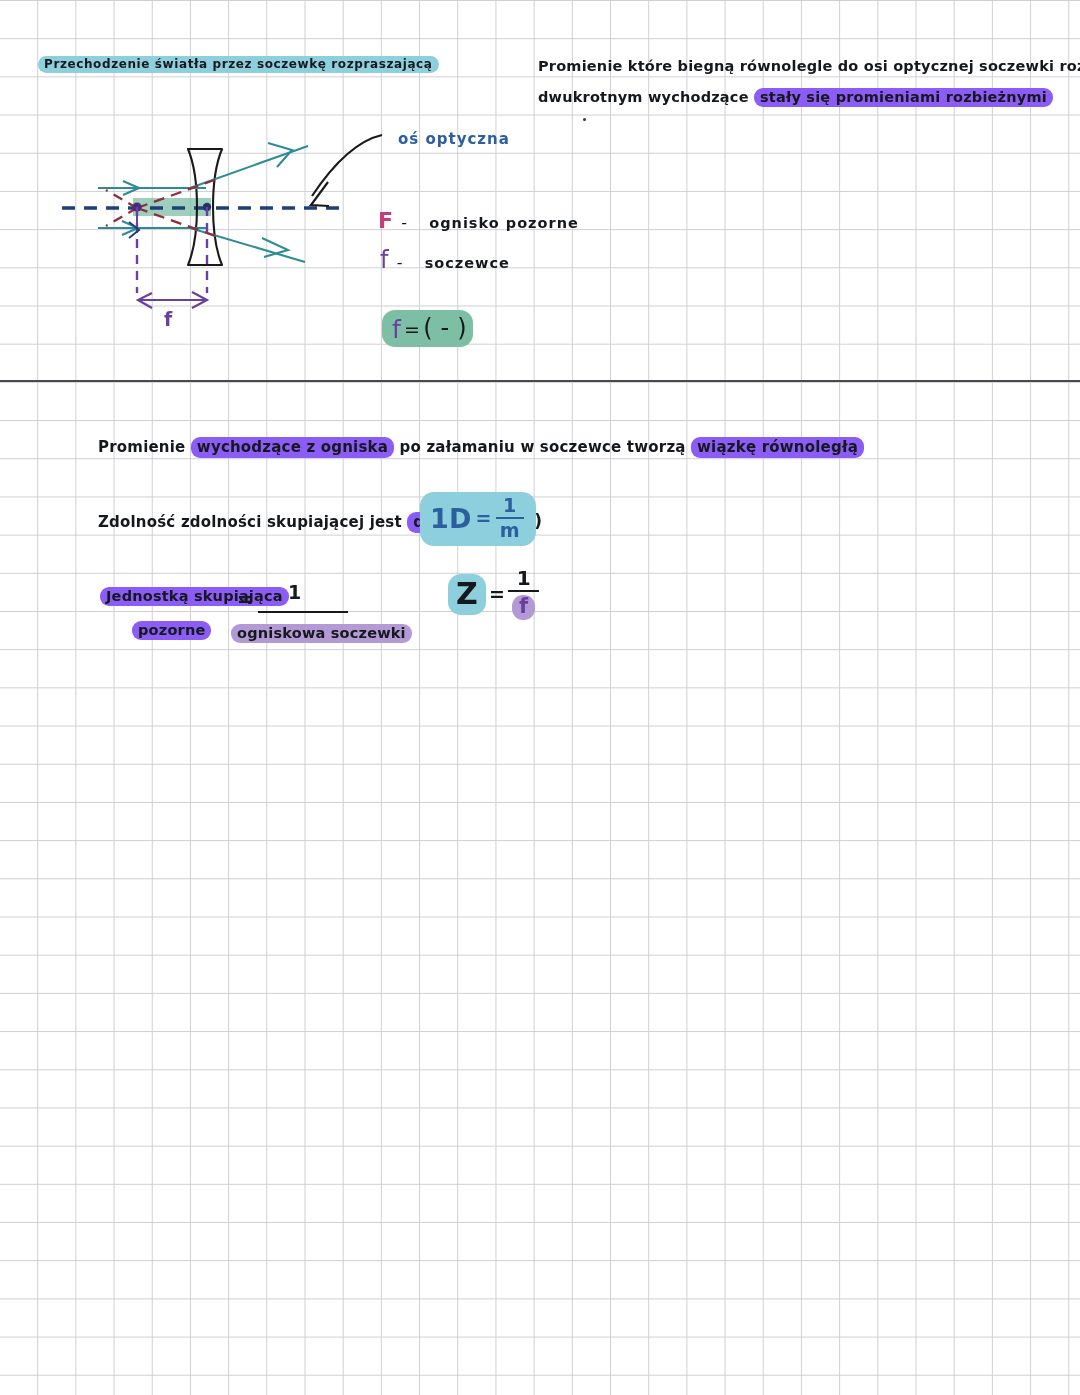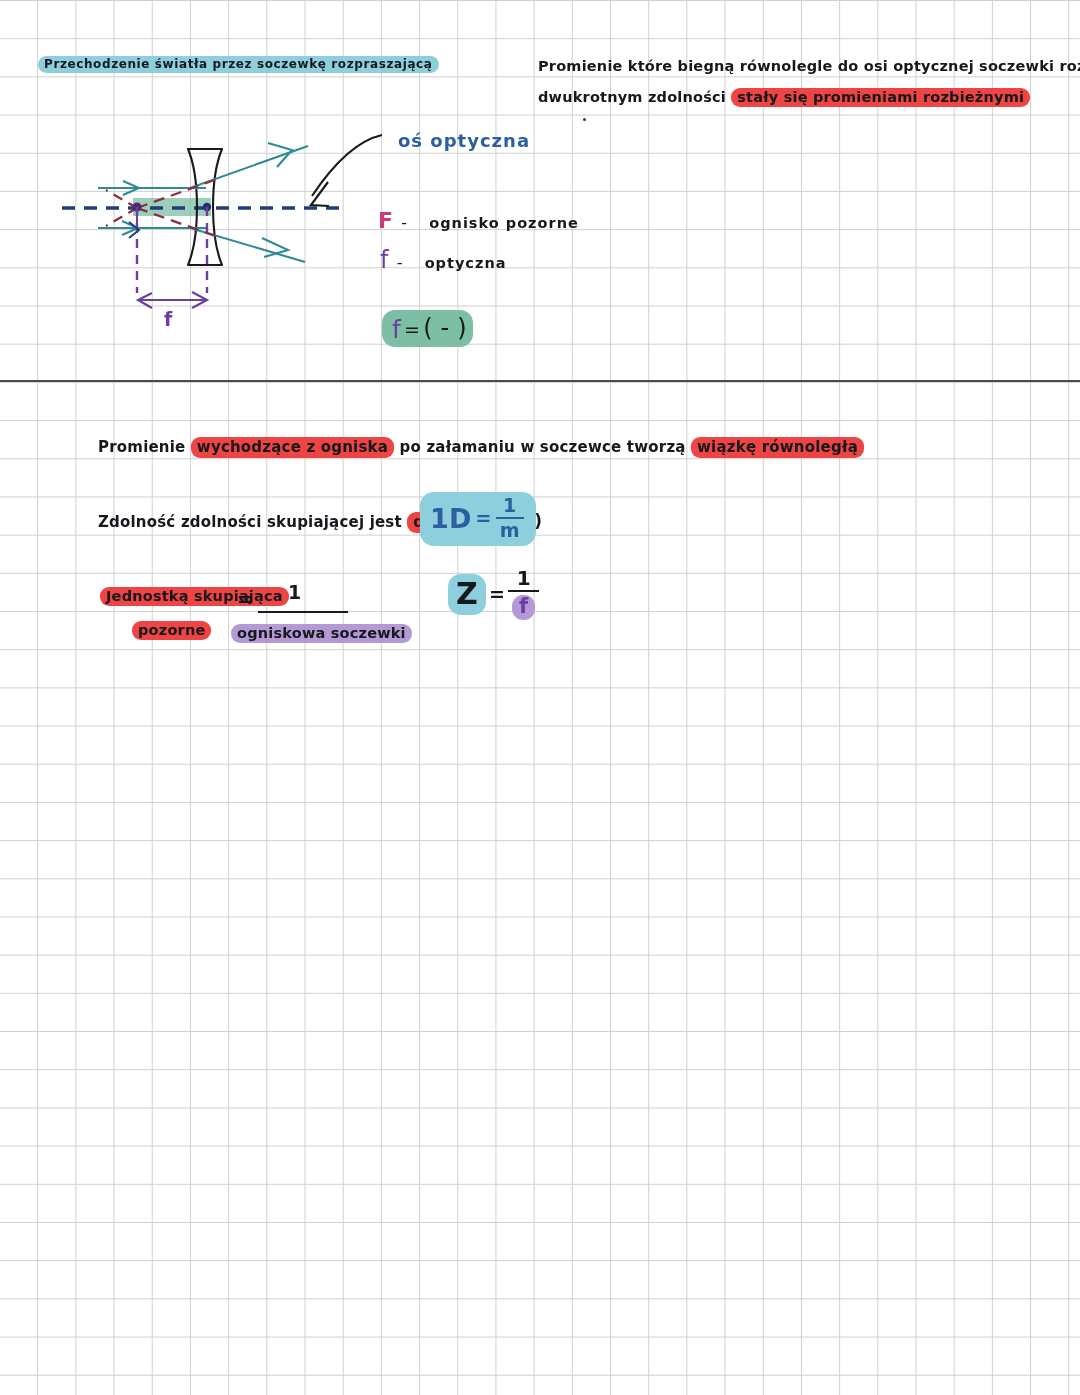--- a/index.html
+++ b/index.html
@@ -31,21 +31,21 @@
   .hw-small{font-size:13.5px;font-weight:600;margin-top:17px;}
   .hw-label{font-size:15px;font-weight:600;}
   
   .hl{
     border-radius:9px;
     padding:1px 6px 2px 6px;
     box-decoration-break:clone;
     -webkit-box-decoration-break:clone;
   }
   .hl-teal{background:#8ecfdd;}
-  .hl-teal2{background:#ef4444;}
+  .hl-teal2{background:#8b5cf6;}
   .hl-green{background:#7cbfa5;}
   .hl-purple{background:#b49ad4;}
   
   .c-blue{color:#2b5f9e;}
   .c-pink{color:#c43f79;}
   .c-purple{color:#6b3fa0;}
   .c-dark{color:#15181c;}
   
   #divider{
     position:absolute;left:0;top:380px;width:1080px;height:0;
@@ -66,21 +66,21 @@
 <div id="page"></div>
 
 <div class="hw hw-title" style="left:38px;top:57px;">
   <span class="hl hl-teal">Przechodzenie światła przez soczewkę rozpraszającą</span>
 </div>
 
 <div class="hw hw-note" style="left:538px;top:58px;">
   <span>Promienie które biegną równolegle do osi optycznej soczewki rozproszonej</span>
 </div>
 <div class="hw hw-note" style="left:538px;top:89px;">
-  <span>dwukrotnym zdolności </span><span class="hl hl-teal2">stały się promieniami rozbieżnymi</span>
+  <span>dwukrotnym wychodzące </span><span class="hl hl-teal2">stały się promieniami rozbieżnymi</span>
 </div>
 
 <div style="position:absolute;left:583px;top:118px;width:3px;height:3px;border-radius:50%;background:#2b3a4a;"></div>
 
 <svg width="1080" height="380" viewBox="0 0 1080 380">
 
   <rect x="133" y="198" width="78" height="18" fill="#7cbfa5" opacity="0.75"></rect>
 
   <line x1="62" y1="208" x2="340" y2="208" stroke="#1f3f7a" stroke-width="3.4" stroke-dasharray="13 9" stroke-linecap="butt"></line>
 
@@ -114,32 +114,32 @@
 
   <line x1="137" y1="207" x2="137" y2="233" stroke="#6b3fa0" stroke-width="2"></line>
   <path d="M129,222 L139,230 L129,238" fill="none" stroke="#1f3f7a" stroke-width="2"></path>
 
   <path d="M382,135 C360,140 336,160 312,196" fill="none" stroke="#1a1a1a" stroke-width="2.2"></path>
   <path d="M328,182 L311,205 L329,206" fill="none" stroke="#1a1a1a" stroke-width="2.2"></path>
 </svg>
 
 <div class="hw hw-label c-purple" style="left:164px;top:308px;font-size:19px;">f</div>
 
-<div class="hw hw-label c-blue" style="left:398px;top:130px;font-size:18px;letter-spacing:1px;">oś optyczna</div>
+<div class="hw hw-label c-blue" style="left:398px;top:130px;font-size:15px;letter-spacing:1px;">oś optyczna</div>
 
 <div style="position:absolute;left:378px;top:198px;display:flex;align-items:baseline;gap:8px;">
   <span class="hw c-pink" style="position:relative;font-size:22px;font-weight:600;">F</span>
   <span class="hw c-dark" style="position:relative;font-size:16px;">-</span>
   <span class="hw hw-small c-dark" style="position:relative;left:14px;font-size:14.5px;letter-spacing:1px;">ognisko pozorne</span>
 </div>
 
 <div style="position:absolute;left:380px;top:238px;display:flex;align-items:baseline;gap:8px;">
   <span class="hw c-purple" style="position:relative;font-size:24px;font-weight:500;">f</span>
   <span class="hw c-dark" style="position:relative;font-size:16px;">-</span>
-  <span class="hw hw-small c-dark" style="position:relative;left:14px;font-size:14.5px;letter-spacing:1px;">optyczna</span>
+  <span class="hw hw-small c-dark" style="position:relative;left:14px;font-size:14.5px;letter-spacing:1px;">soczewce</span>
 </div>
 
 <div style="position:absolute;left:382px;top:310px;">
   <span class="hl hl-green" style="display:inline-block;padding:3px 12px 5px 10px;border-radius:13px;">
     <span class="hw c-purple" style="position:relative;font-size:25px;top:2px;">f</span><span class="hw c-dark" style="position:relative;font-size:19px;left:3px;">=</span><span class="hw c-dark" style="position:relative;font-size:24px;left:6px;">( - )</span>
   </span>
 </div>
 
 <div id="divider"></div>
 

